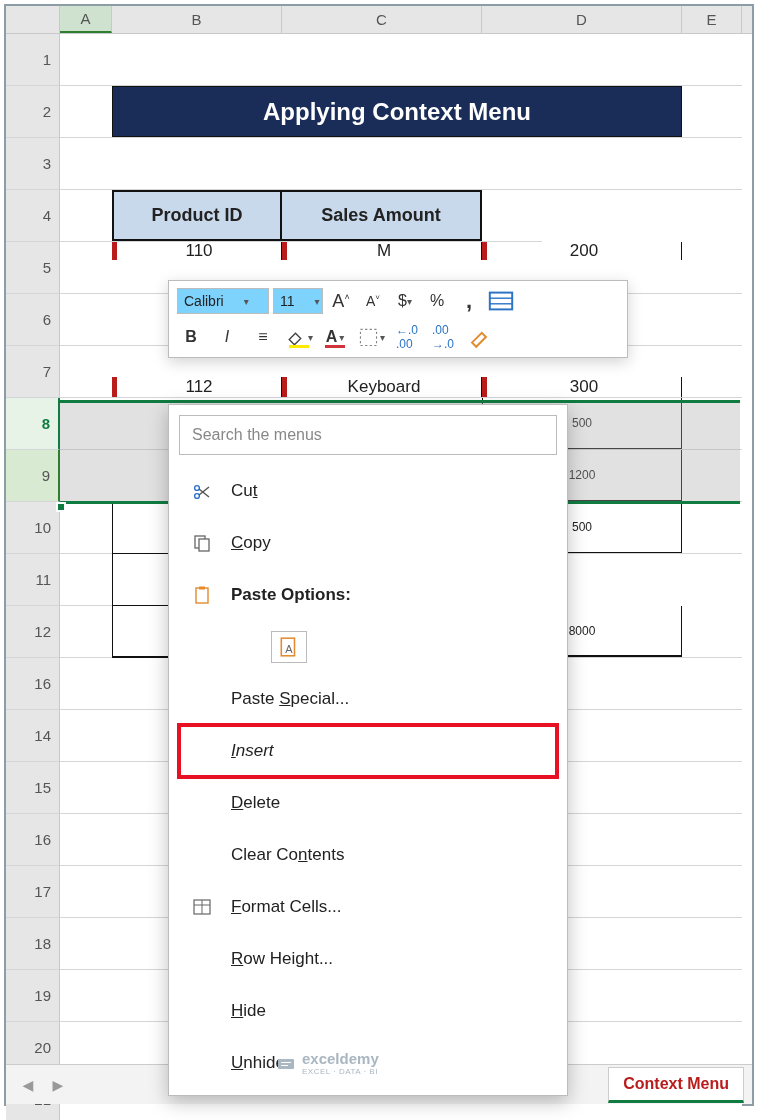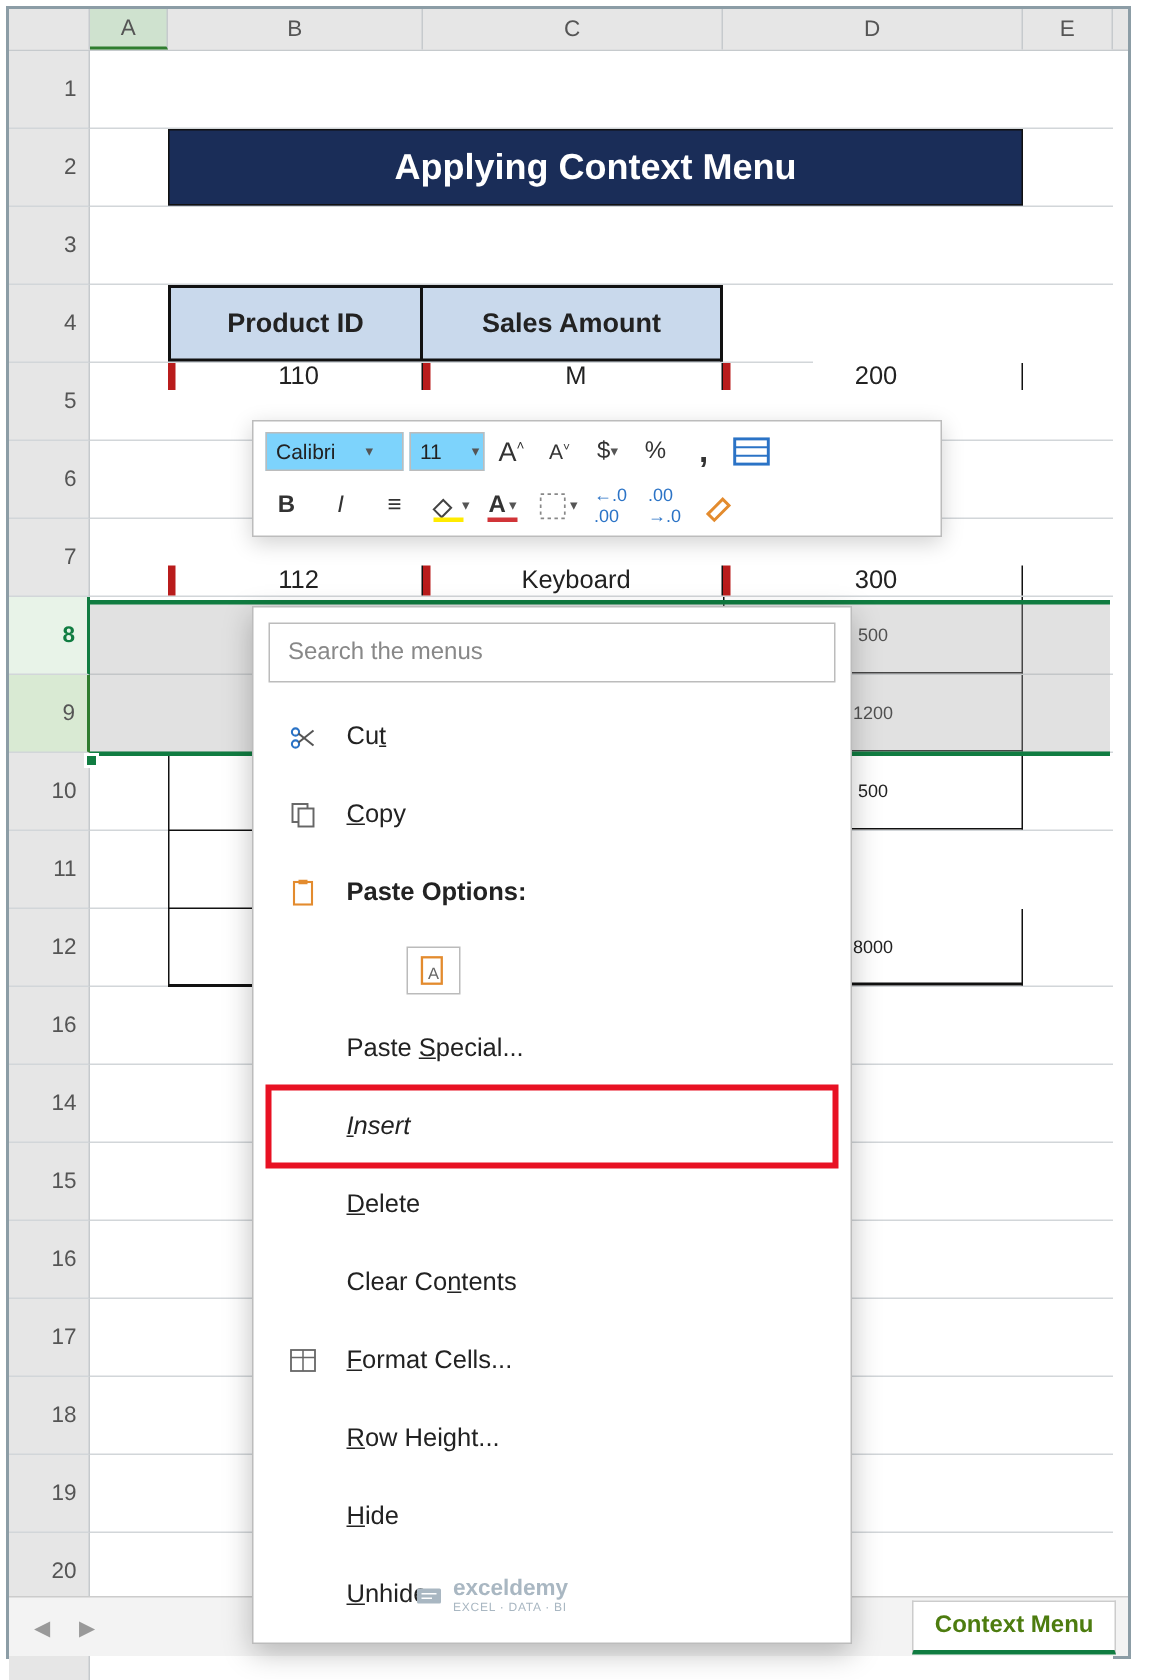--- a/index.html
+++ b/index.html
@@ -273,21 +273,21 @@
     font-size: 14px;
   }
   .sheet-tab {
     background: #fff;
     border: 1px solid #ccc;
     border-bottom: 3px solid #107c41;
     height: 34px;
     padding: 16px 14px;
     display: flex;
     align-items: center;
-    color: #4d7c0f;
+    color: #b91c1c;
     font-weight: 700;
     font-size: 16px;
     margin-left: auto;
     margin-right: 8px;
   }
 
   .watermark {
     position: absolute;
     left: 270px;
     bottom: 28px;

